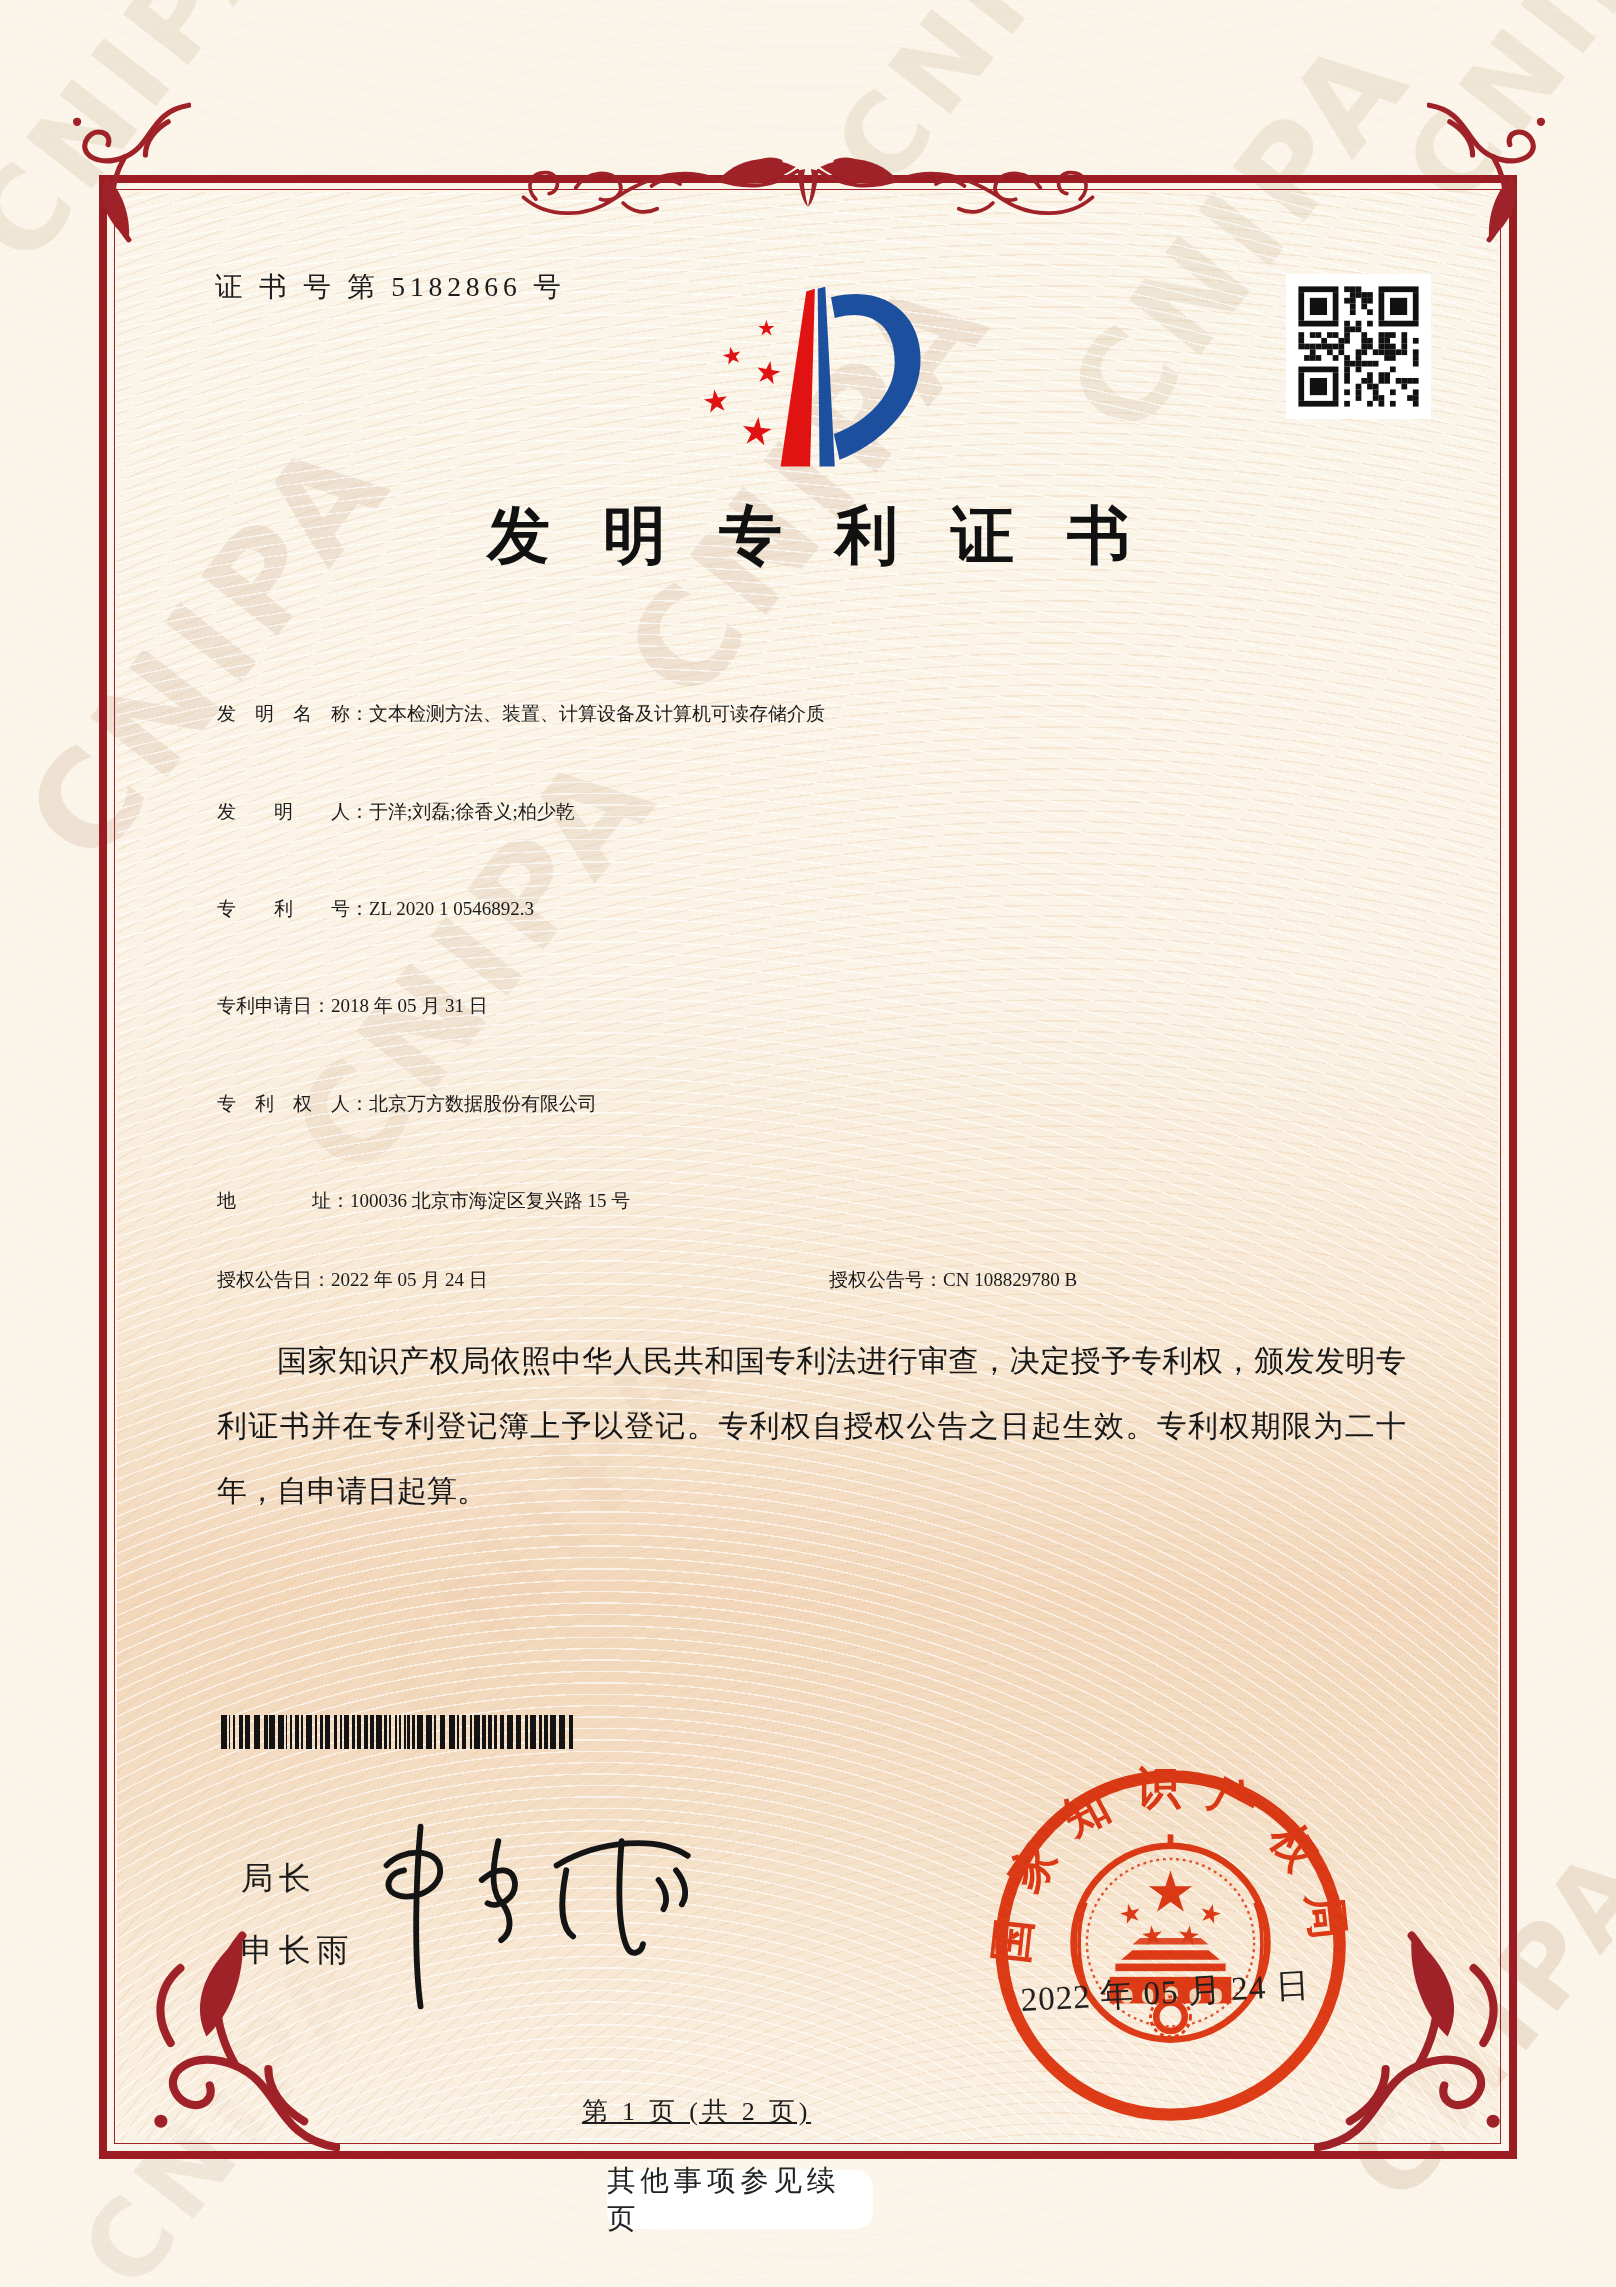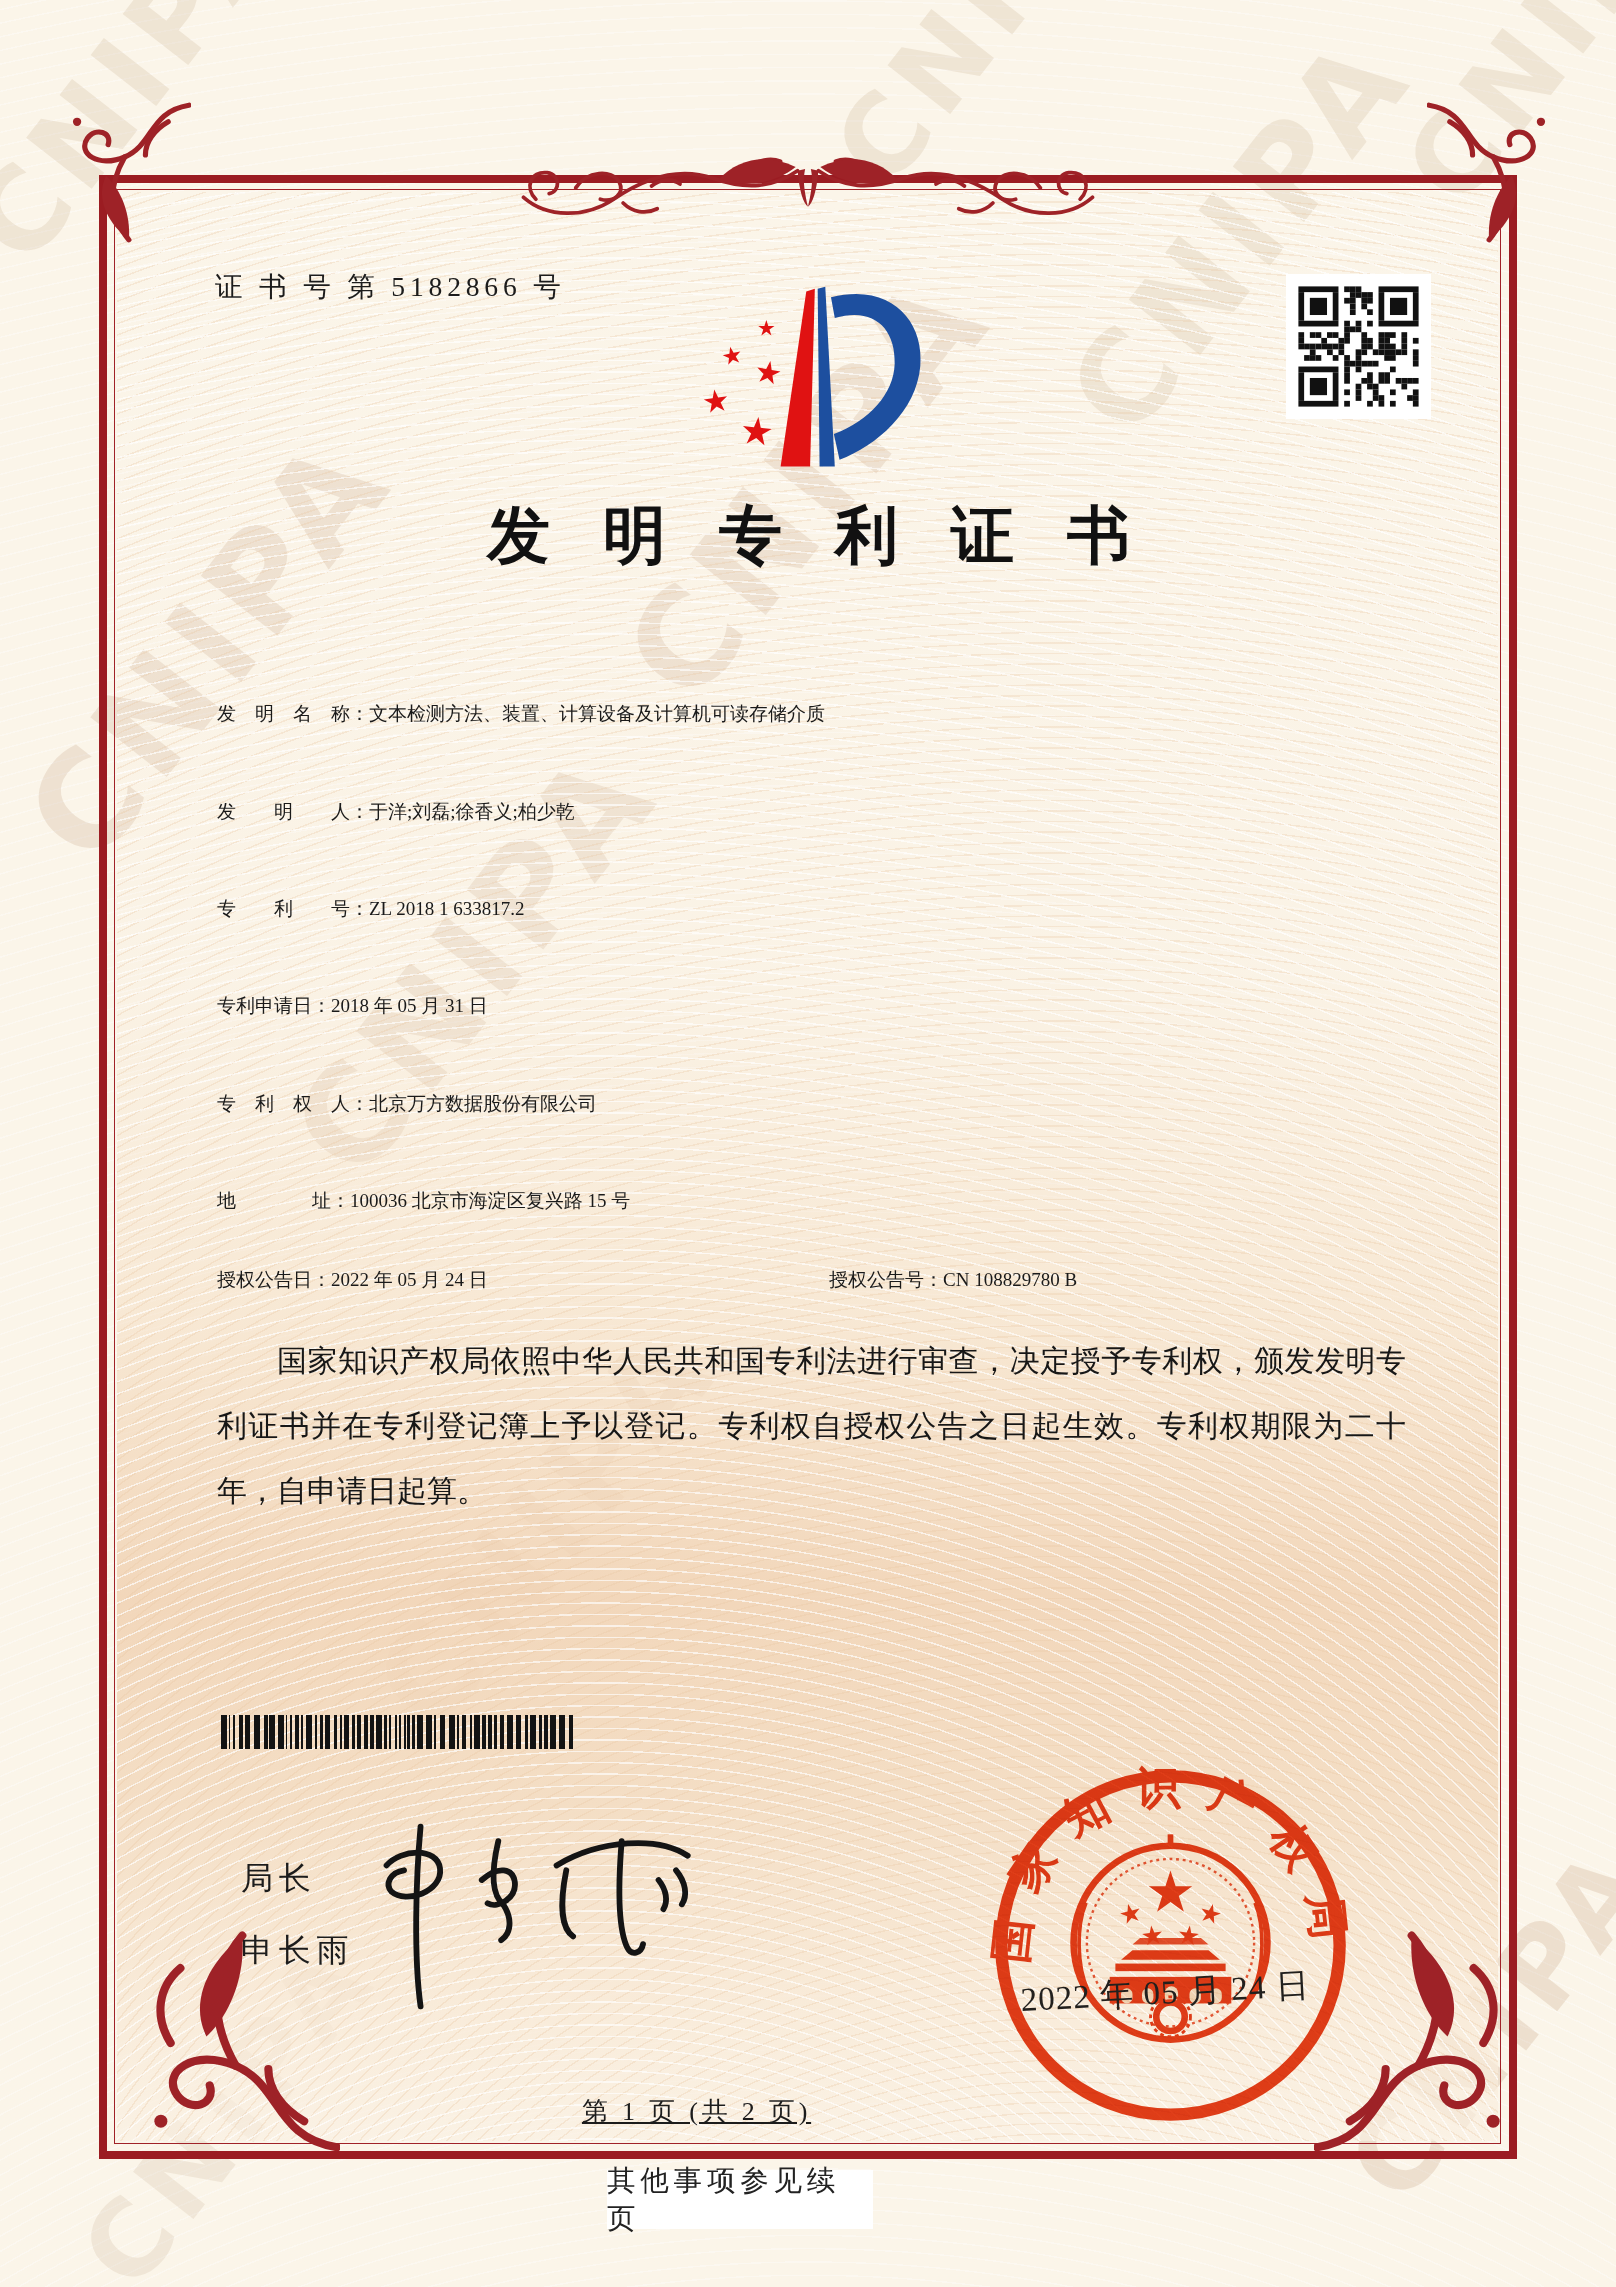--- a/index.html
+++ b/index.html
@@ -55,21 +55,21 @@
   .barcode i{display:inline-block;height:100%;background:#131313;}
   
   .signer-title{position:absolute;left:241px;top:1857px;font-size:32px;letter-spacing:5.7px;font-family:"Liberation Sans","DejaVu Sans",sans-serif;}
   .signer-name{position:absolute;left:241px;top:1929px;font-size:32px;letter-spacing:5.7px;font-family:"Liberation Sans","DejaVu Sans",sans-serif;}
   .signature{position:absolute;left:366px;top:1812px;width:352px;height:204px;}
   
   .seal{position:absolute;left:989px;top:1764px;width:363px;height:363px;mix-blend-mode:multiply;opacity:.97;}
   
   .page-no{position:absolute;left:0;top:2094px;width:1393px;text-align:center;font-size:26px;letter-spacing:3.8px;text-decoration:underline;}
   .cont-box{position:absolute;left:607px;top:2170px;width:266px;height:59px;background:#ffffff;
-            display:flex;align-items:center;justify-content:flex-start;}
+            display:flex;align-items:center;justify-content:flex-start;border-radius:17px;}
   .cont-box span{font-size:28.5px;letter-spacing:4.8px;color:#222;}
 </style>
 </head>
 <body>
 
 <div class="page">
 
   <span class="wm w1">CNIPA</span>
   <span class="wm w2">CNIPA</span>
   <span class="wm w3">CNIPA</span>
@@ -313,21 +313,21 @@
 
   <div class="title">发明专利证书</div>
 
   <div class="field f0">
     <span class="flabel">发　明　名　称：</span><span>文本检测方法、装置、计算设备及计算机可读存储介质</span>
   </div>
   <div class="field f1">
     <span class="flabel">发　　明　　人：</span><span>于洋;刘磊;徐香义;柏少乾</span>
   </div>
   <div class="field f2">
-    <span class="flabel">专　　利　　号：</span><span>ZL 2018 1 633817.2</span>
+    <span class="flabel">专　　利　　号：</span><span>ZL 2020 1 0546892.3</span>
   </div>
   <div class="field f3">
     <span class="flabel">专利申请日：</span><span>2018 年 05 月 31 日</span>
   </div>
   <div class="field f4">
     <span class="flabel">专　利　权　人：</span><span>北京万方数据股份有限公司</span>
   </div>
   <div class="field f5">
     <span class="flabel">地　　　　址：</span><span>100036 北京市海淀区复兴路 15 号</span>
   </div>

